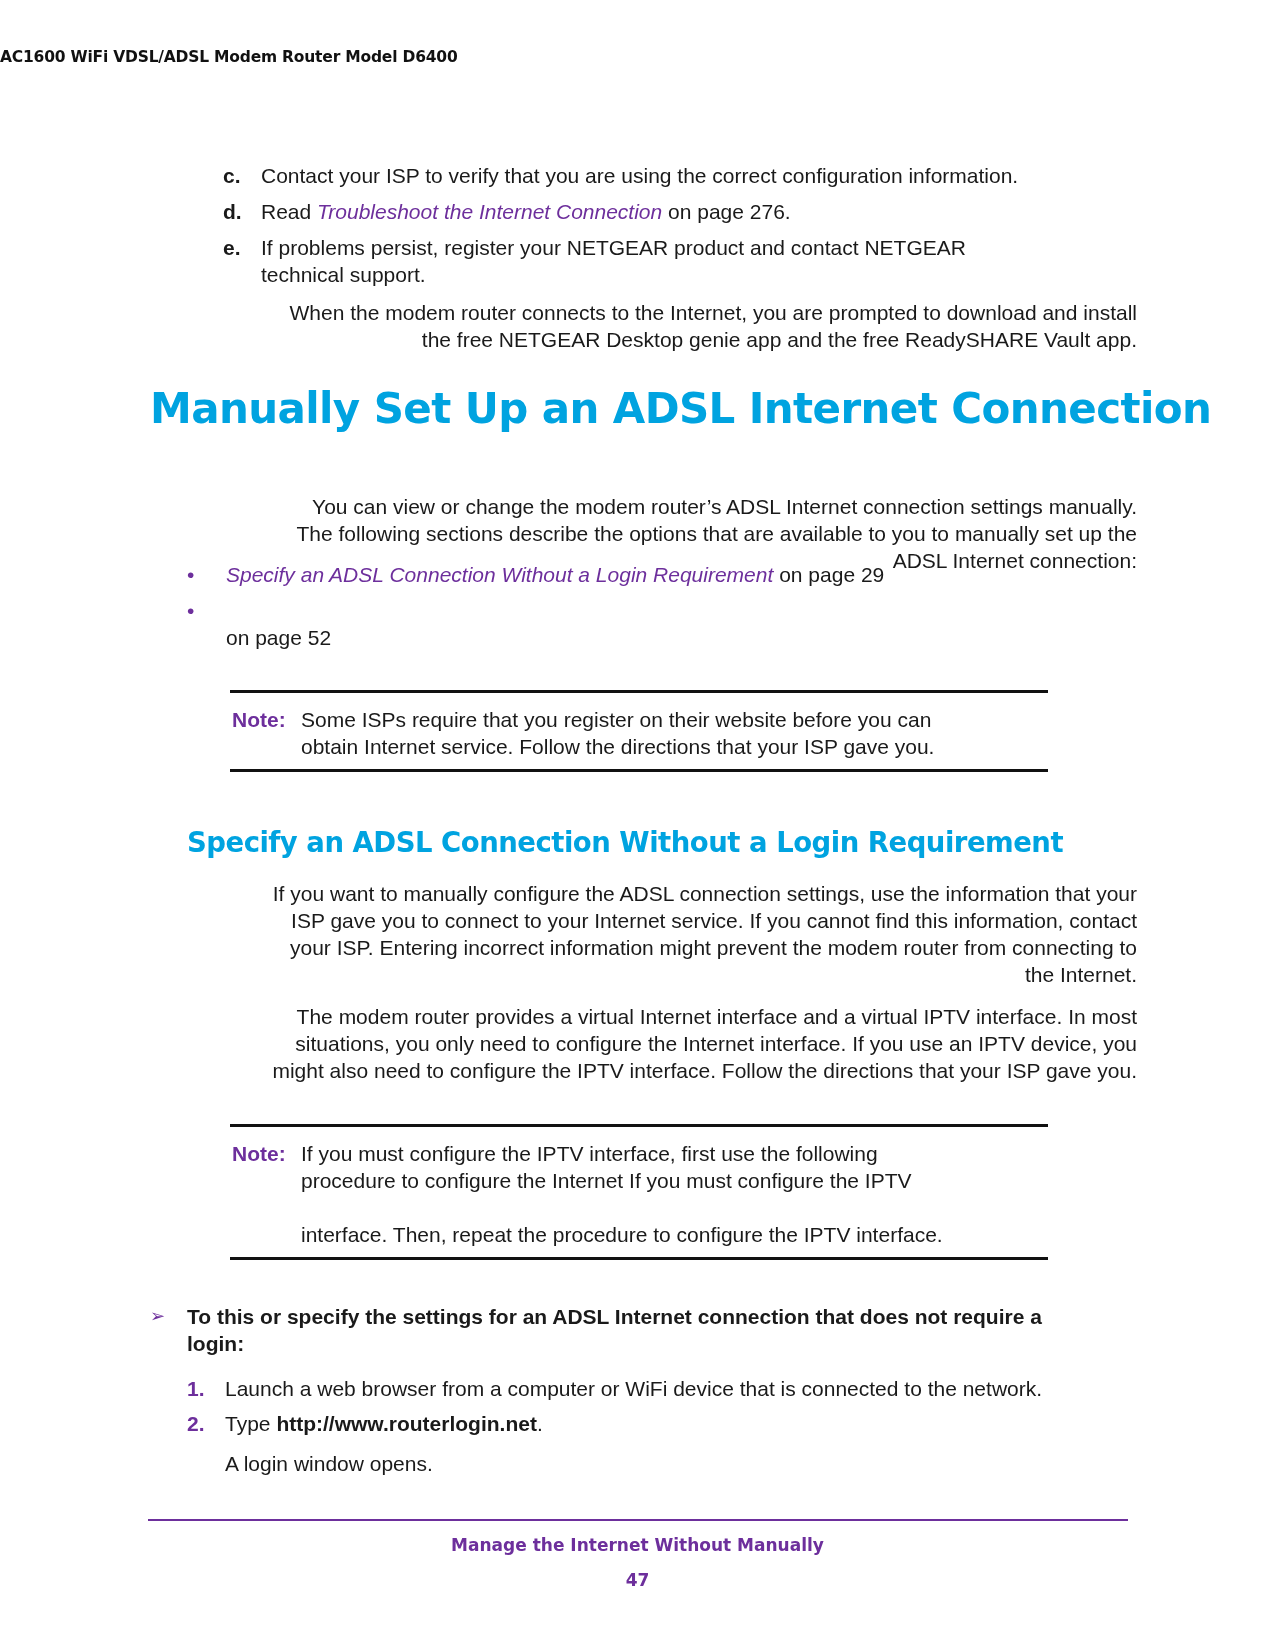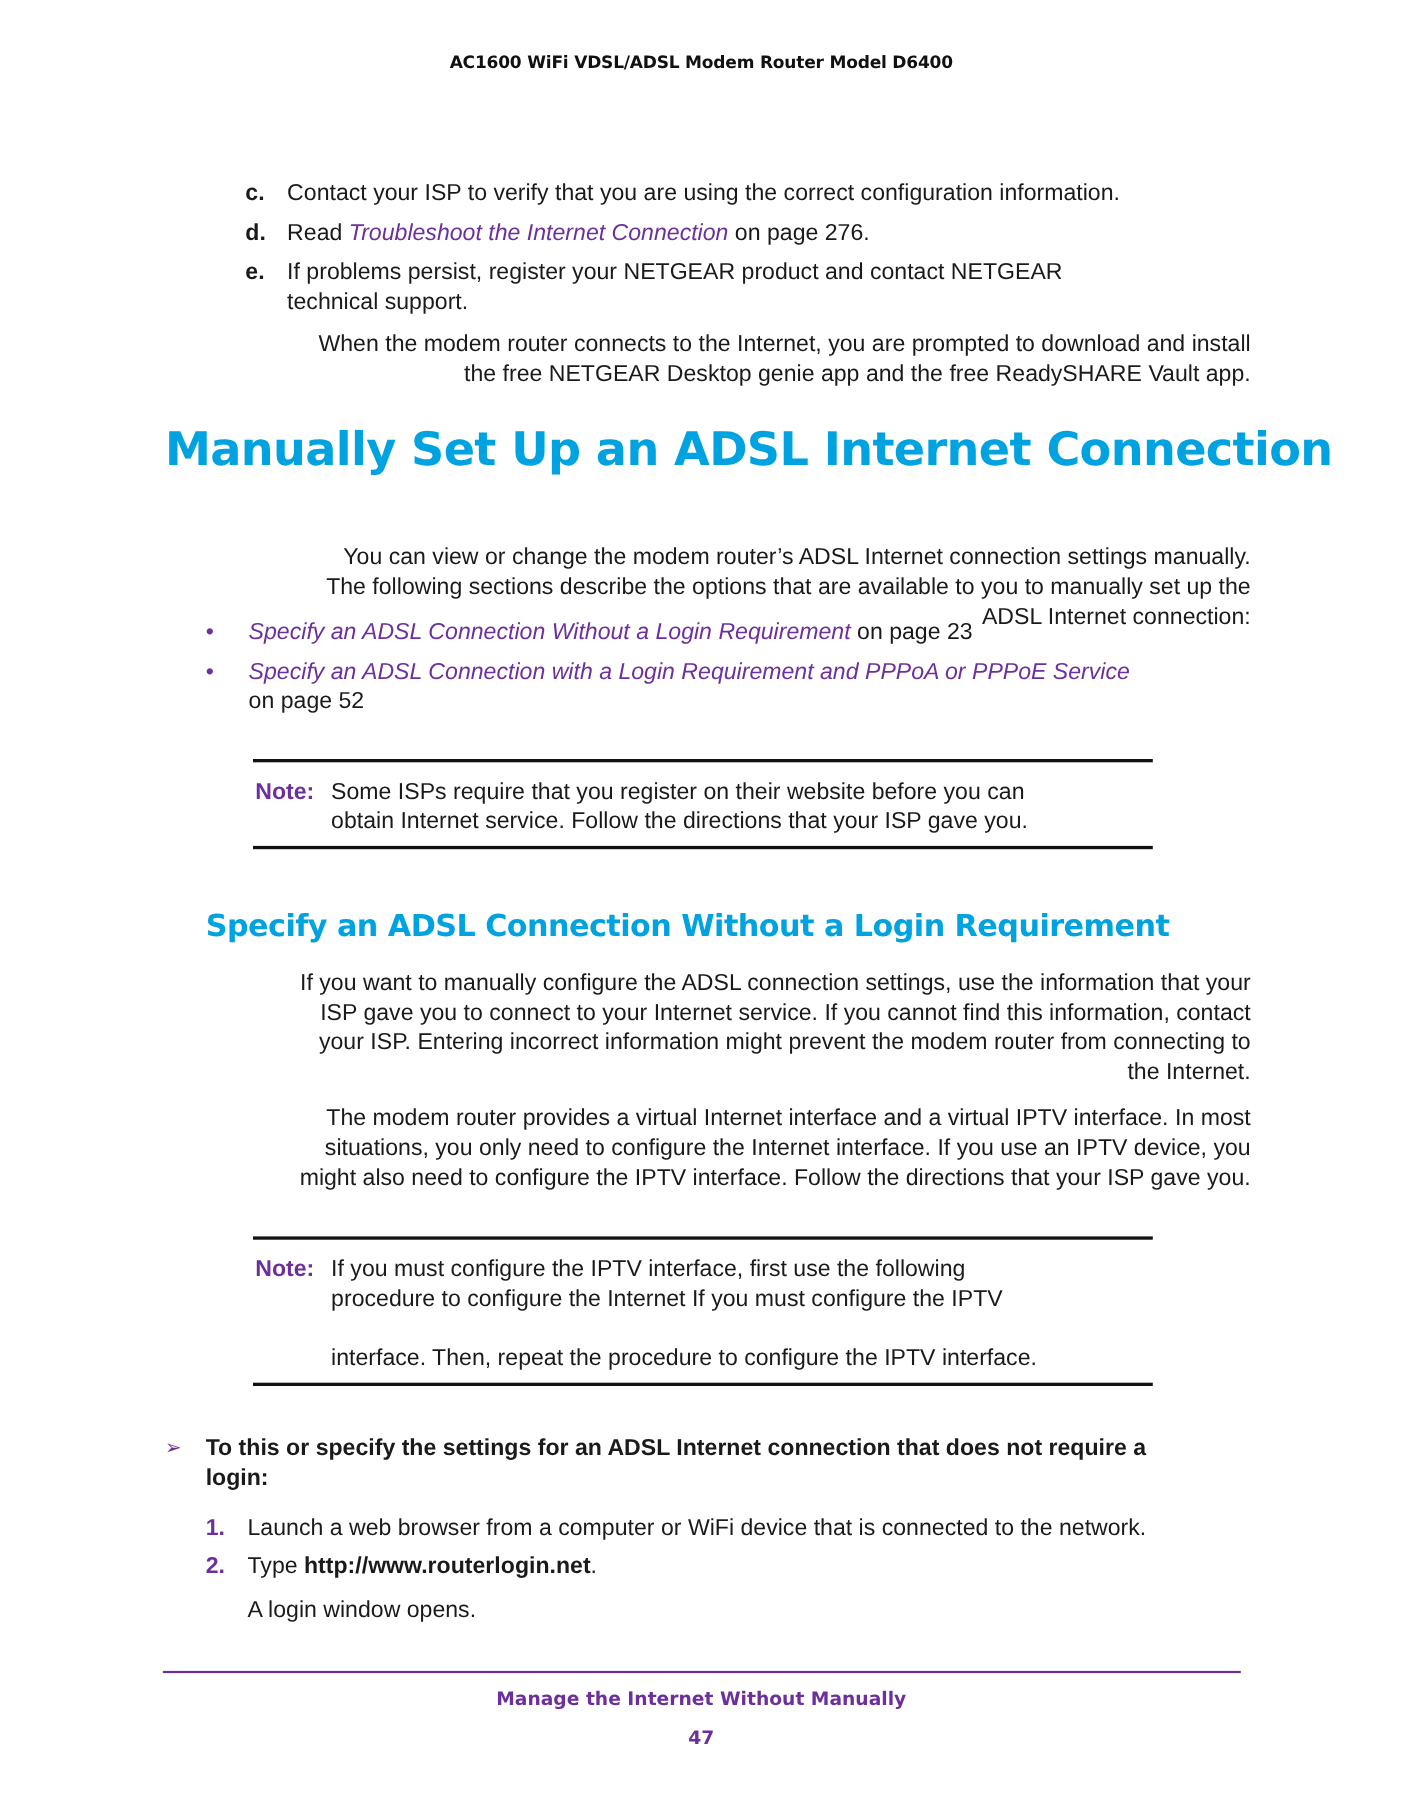--- a/index.html
+++ b/index.html
@@ -1,19 +1,19 @@
 <!DOCTYPE html>
 <html><head>
 <meta charset="utf-8">
 <style>
   html, body { margin: 0; padding: 0; background: #ffffff; }
   body { width: 1275px; height: 1650px; position: relative; overflow: hidden;
          font-family: "Liberation Sans", sans-serif; color: #1a1a1a; }
   .abs { position: absolute; text-align: right; }
-  .hdr { top: 48px; left: 0; width: 1275px; text-align: center;
+  .hdr { top: 48px; left: 0; width: 1275px; text-align: left;
          font-family: "DejaVu Sans", sans-serif; font-weight: bold; font-size: 15.5px; color: #111; letter-spacing: -0.2px; }
   .body-text { font-size: 21px; line-height: 27px; }
   .lbl { font-weight: bold; display: inline-block; width: 38px; }
   .step { position: absolute; left: 223px; width: 900px; }
   .step .txt { position: absolute; left: 38px; width: 860px; }
   .link { color: #6d2f9c; font-style: italic; }
   .h1 { top: 384px; left: 150px; font-family: "DejaVu Sans", sans-serif; font-weight: bold;
         font-size: 42px; color: #00a3e0; letter-spacing: -0.6px; }
   .h2 { top: 826px; left: 187px; font-family: "DejaVu Sans", sans-serif; font-weight: bold;
         font-size: 27.5px; color: #00a3e0; letter-spacing: -0.5px; }
@@ -61,25 +61,25 @@
 <div class="abs h1">Manually Set Up an ADSL Internet Connection</div>
 
 <div class="abs para body-text" style="top:493px">
   <span>You can view or change the modem router’s ADSL Internet connection settings manually.</span><br>
   <span>The following sections describe the options that are available to you to manually set up the</span><br>
   <span>ADSL Internet connection:</span>
 </div>
 
 <div class="bullet body-text" style="top:561px">
   <span class="dot">•</span>
-  <span class="txt"><span class="link">Specify an ADSL Connection Without a Login Requirement</span><span> on page 23</span></span>
+  <span class="txt"><span class="link">Specify an ADSL Connection Without a Login Requirement</span><span> on page 29</span></span>
 </div>
 <div class="bullet body-text" style="top:597px">
   <span class="dot">•</span>
-  <span class="txt"><span class="link">Specify an ADSL Connection with a Login Requirement and PPPoA or PPPoE Service</span><br><span>on page 52</span></span>
+  <span class="txt"><br><span>on page 52</span></span>
 </div>
 
 <div class="abs rule" style="top:690px"></div>
 <div class="note body-text" style="top:706px">
   <span class="nl">Note:</span>
   <span class="txt"><span>Some ISPs require that you register on their website before you can</span><br><span>obtain Internet service. Follow the directions that your ISP gave you.</span></span>
 </div>
 <div class="abs rule" style="top:769px"></div>
 
 <div class="abs h2">Specify an ADSL Connection Without a Login Requirement</div>

